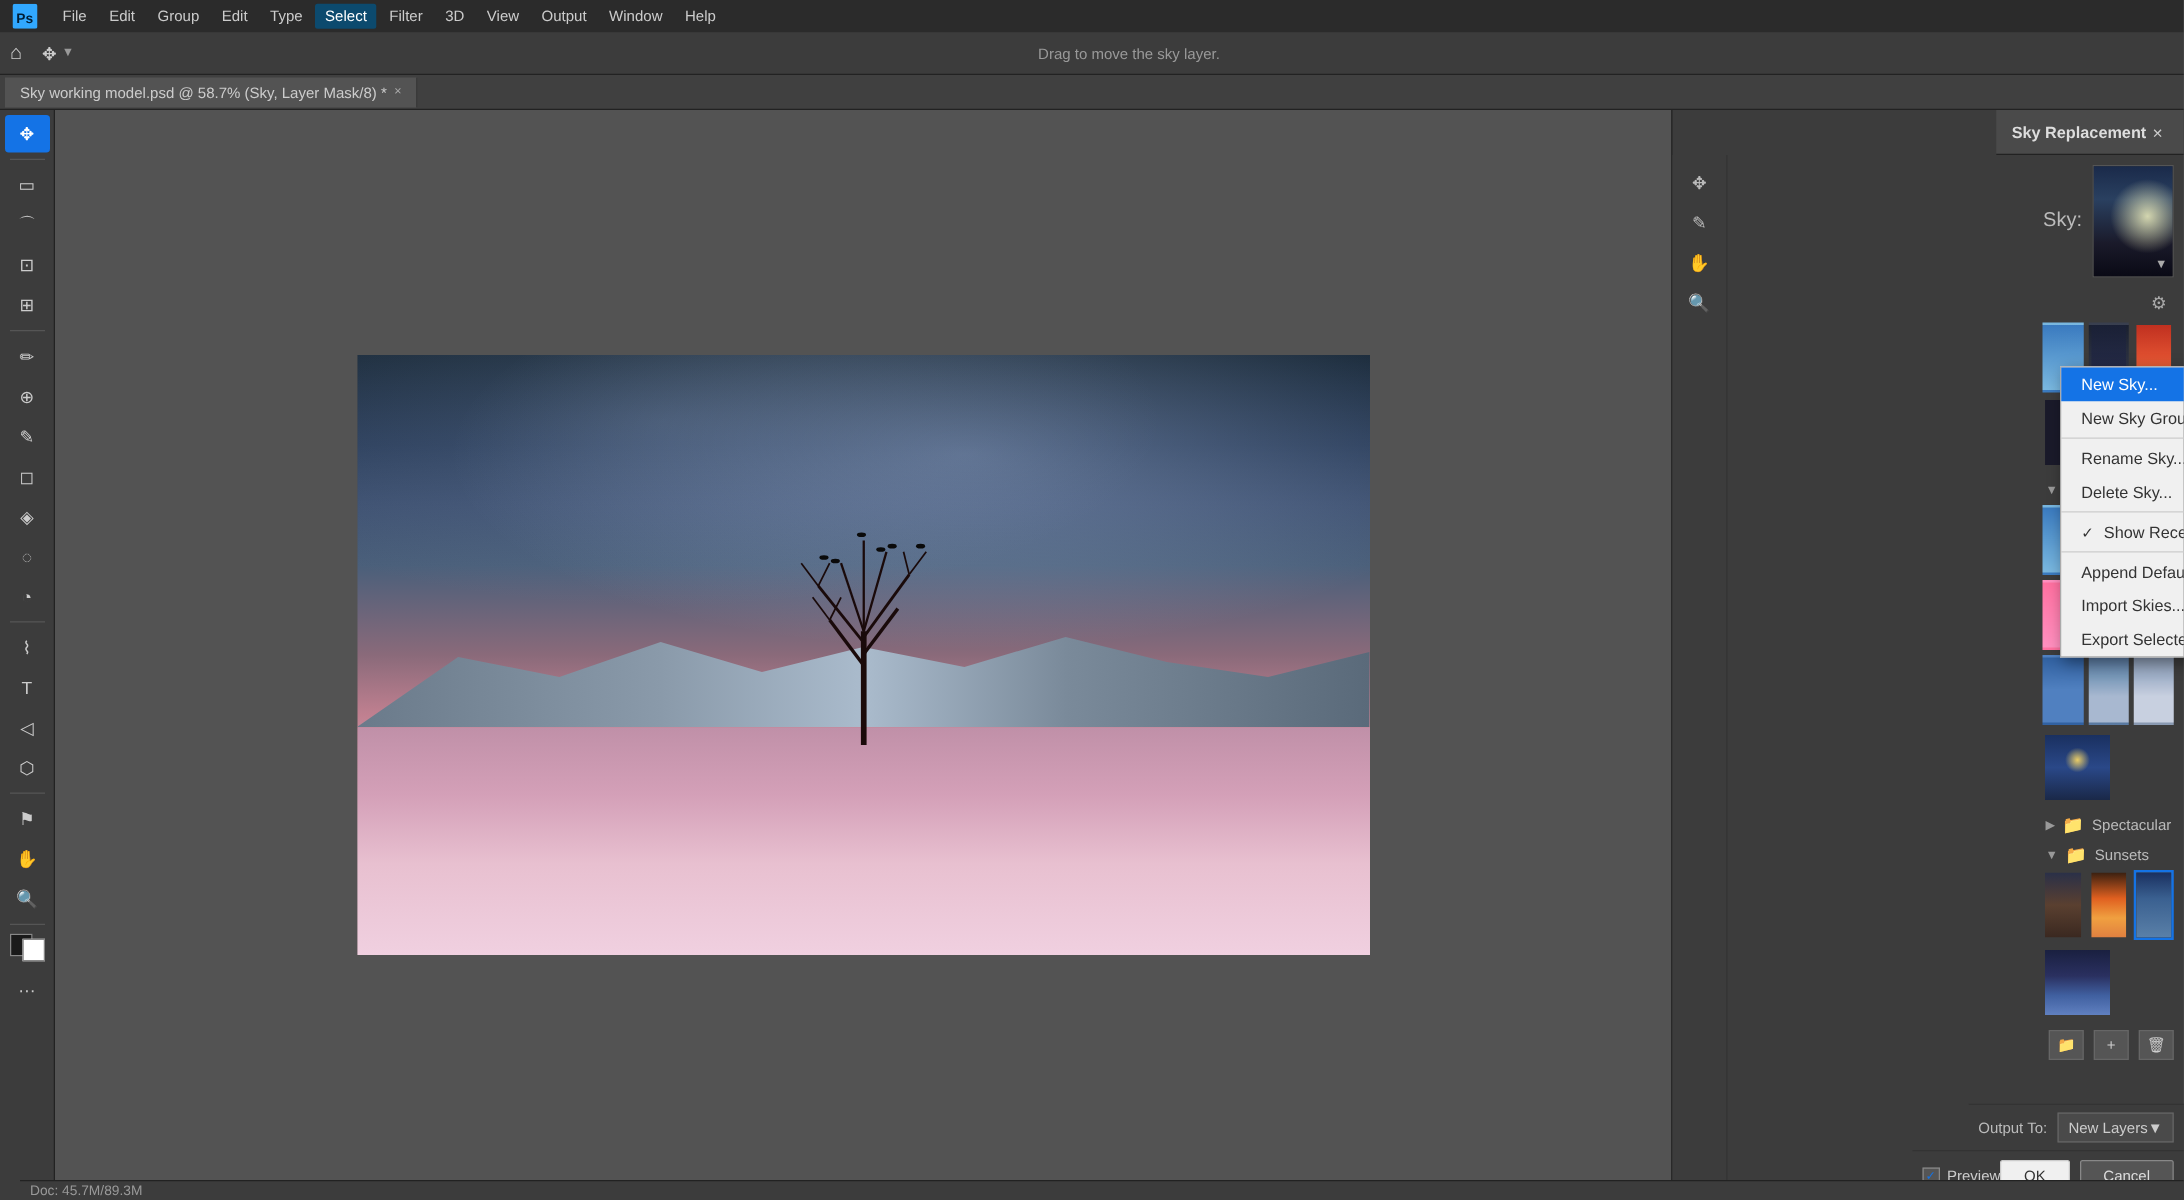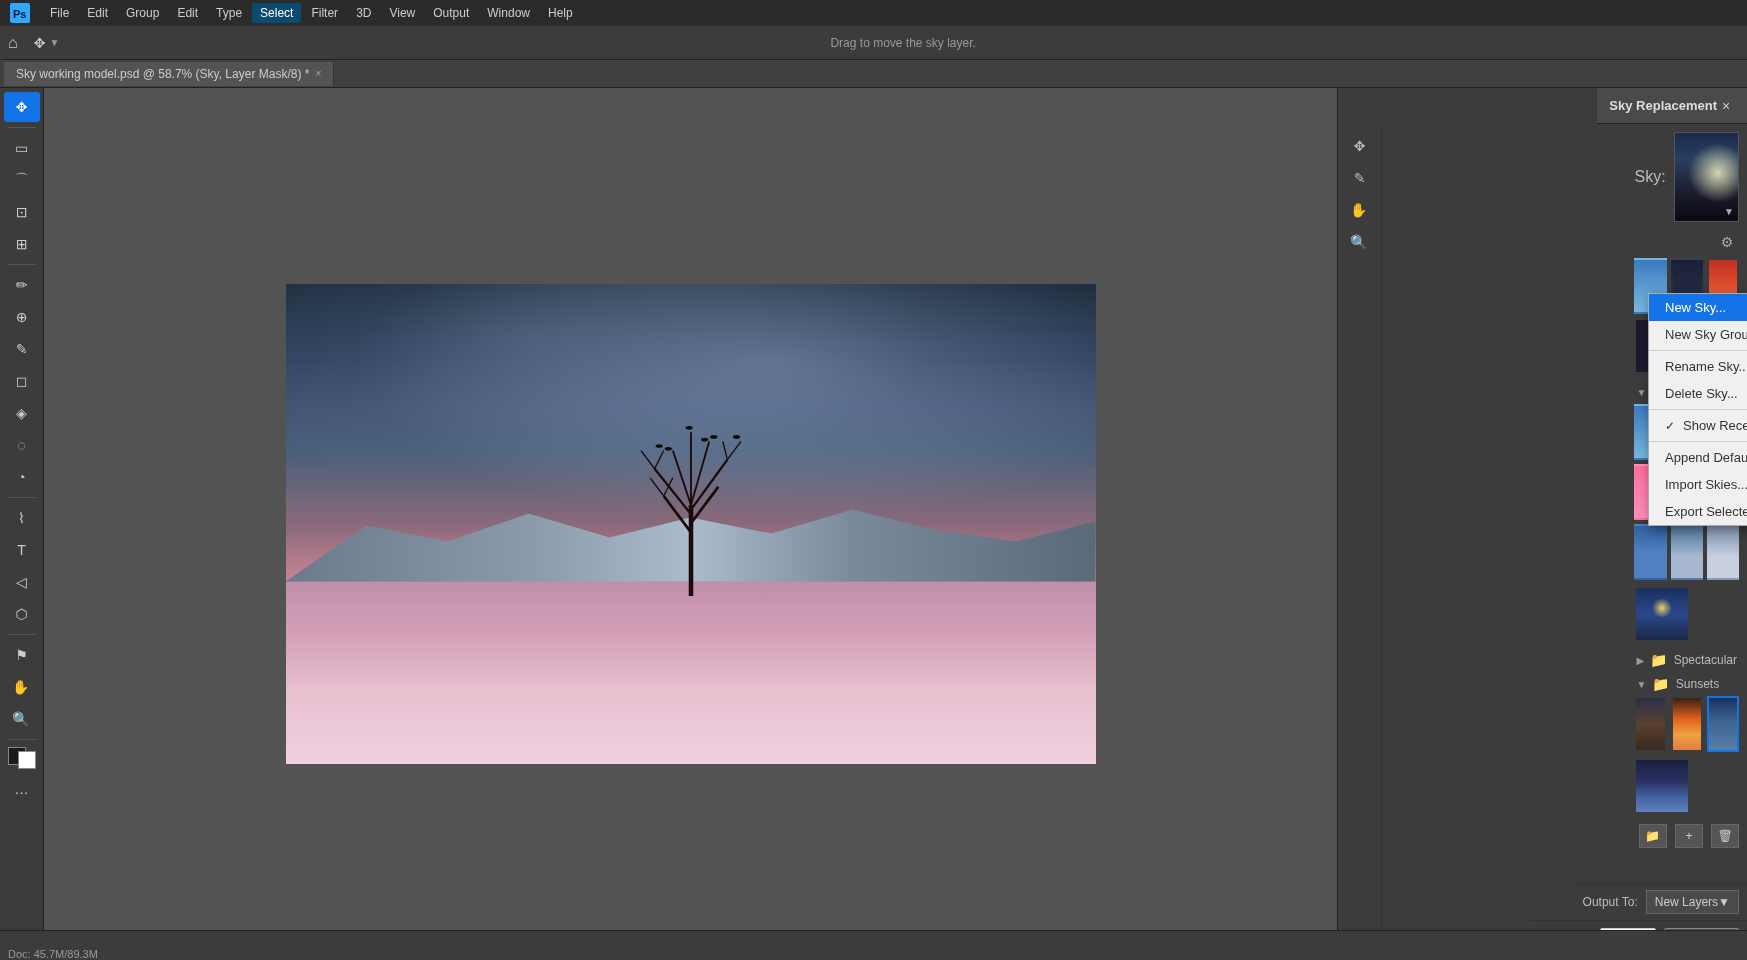--- a/index.html
+++ b/index.html
@@ -439,27 +439,27 @@
       height: 1px;
       background: #ccc;
       margin: 2px 0;
     }
     .context-menu-check { font-size: 12px; color: #333; }
 
     
     .bottom-toolbar {
       position: absolute;
       bottom: 0;
-      left: 0;
+      left: 16px;
       right: 0;
-      height: 30px;
+      height: 16px;
       background: #3c3c3c;
       border-top: 1px solid #222;
       display: flex;
-      align-items: flex-end;
+      align-items: center;
       padding: 0 8px;
       font-size: 11px;
       color: #999;
     }
   </style>
 </head>
 <body>
 
 <div class="menu-bar">
   <div class="menu-bar-logo">

